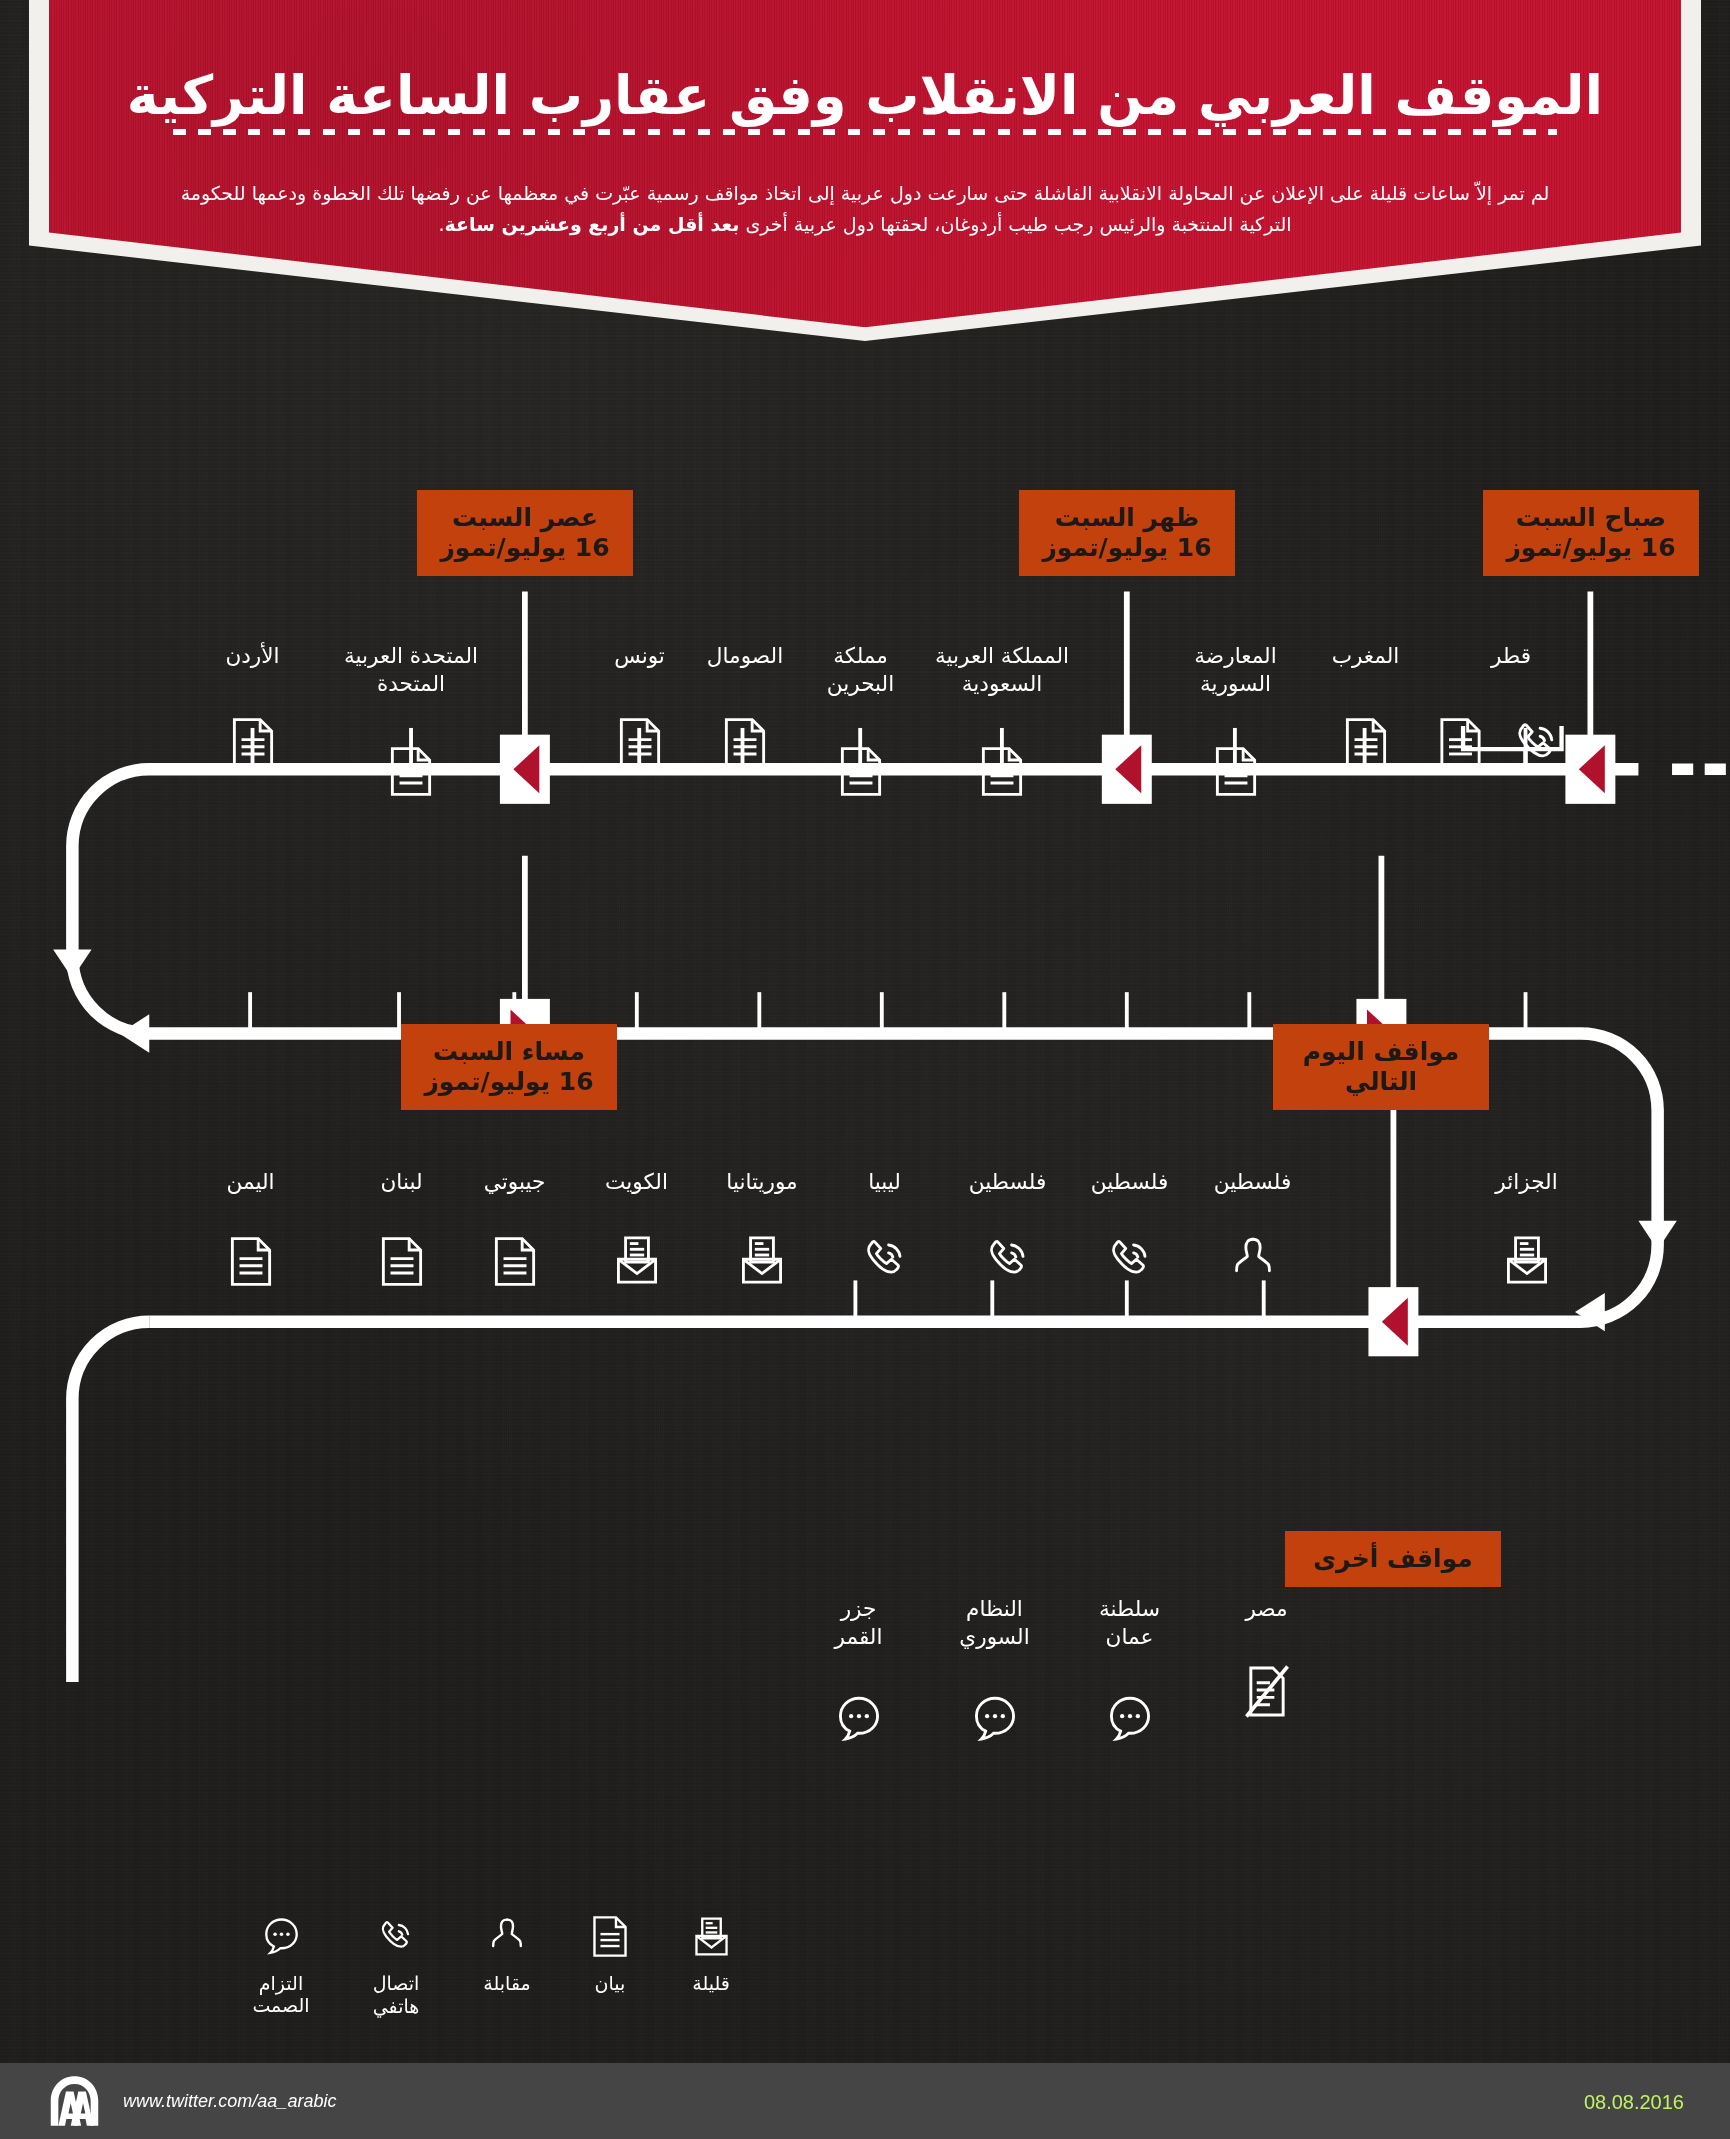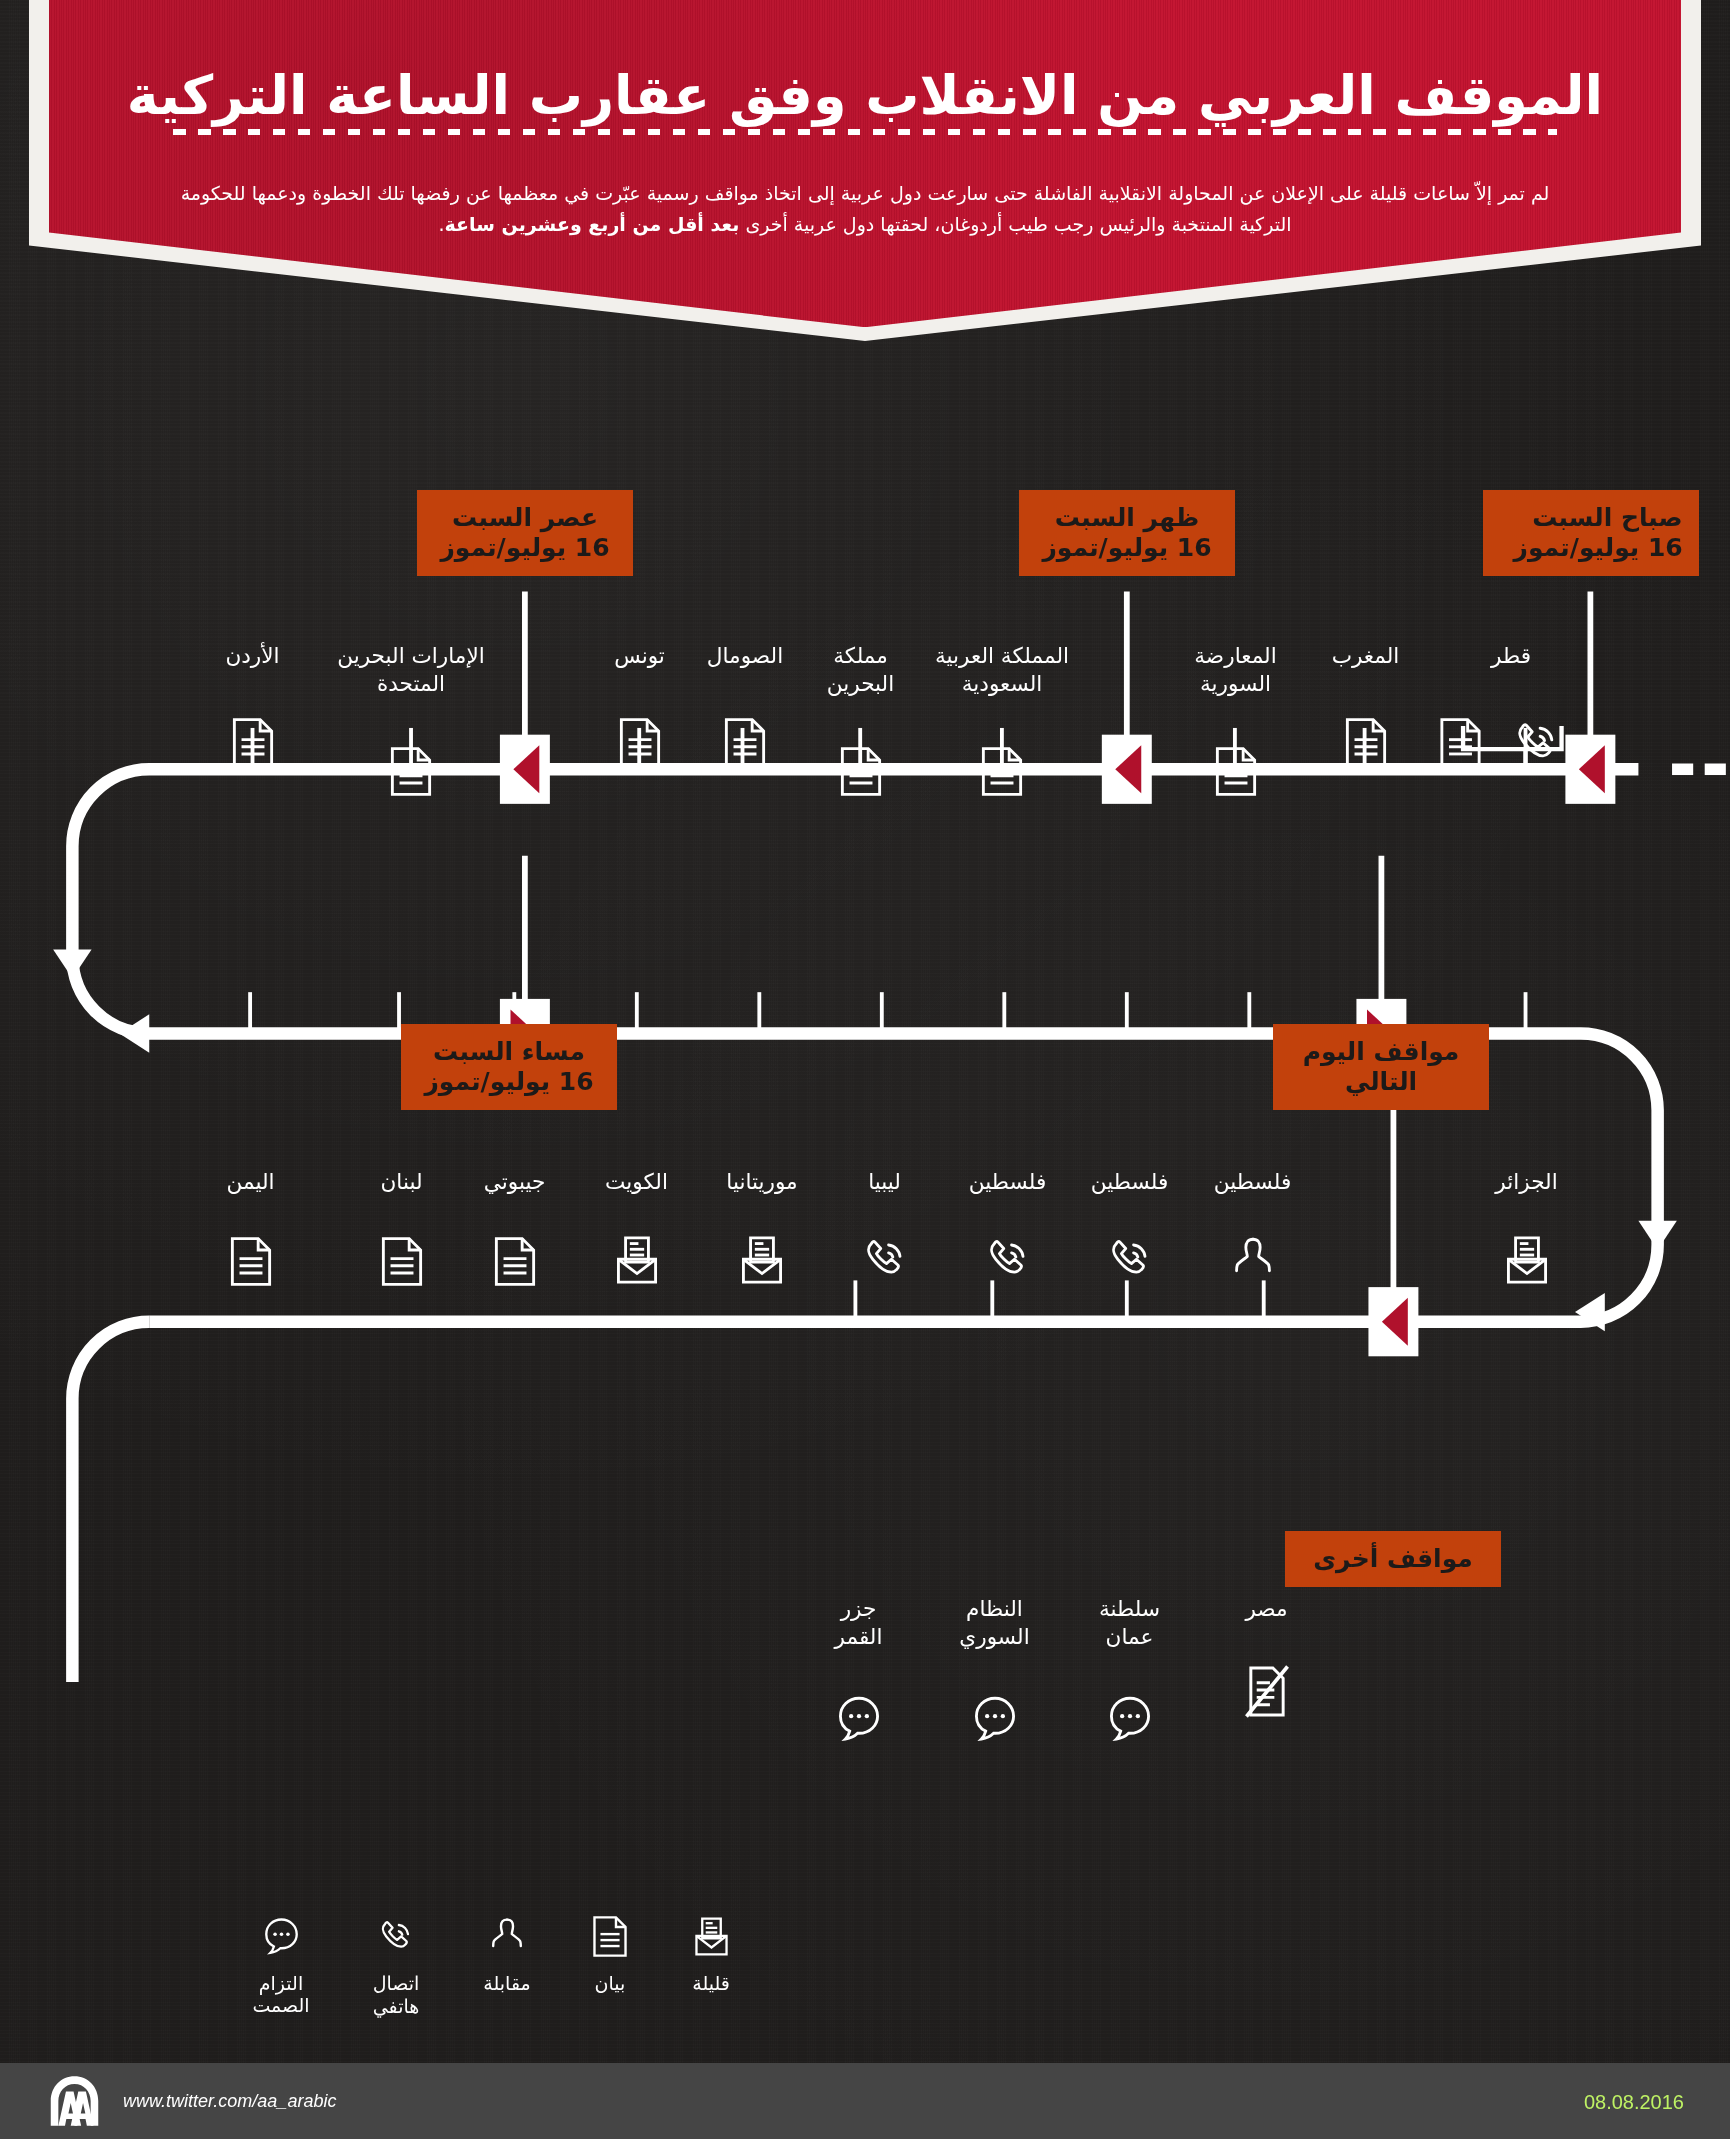--- a/index.html
+++ b/index.html
@@ -216,21 +216,21 @@
       <polygon points="1062,1200 1062,1300 1116,1250" fill="#b0112c"></polygon>
 
       <rect x="2823" y="1178" width="104" height="144" fill="#ffffff"></rect>
       <polygon points="2845,1200 2845,1300 2899,1250" fill="#b0112c"></polygon>
 
       <rect x="2848" y="1778" width="104" height="144" fill="#ffffff"></rect>
       <polygon points="2930,1800 2930,1900 2876,1850" fill="#b0112c"></polygon>
     </g>
   </svg>
 
-  <div class="card" style="left:1483px;top:490px;width:216px;text-align:right;">صباح السبت
+  <div class="card" style="left:1483px;top:490px;width:216px;">صباح السبت
 16 يوليو/تموز</div>
   <div class="card" style="left:1019px;top:490px;width:216px;">ظهر السبت
 16 يوليو/تموز</div>
   <div class="card" style="left:417px;top:490px;width:216px;">عصر السبت
 16 يوليو/تموز</div>
   <div class="card" style="left:401px;top:1024px;width:216px;">مساء السبت
 16 يوليو/تموز</div>
   <div class="card" style="left:1273px;top:1024px;width:216px;">مواقف اليوم التالي</div>
   <div class="card" style="left:1285px;top:1531px;width:216px;">مواقف أخرى</div>
 
@@ -343,21 +343,21 @@
           <g stroke="#fff" stroke-width="4">
             <line x1="14" y1="32" x2="46" y2="32"></line>
             <line x1="14" y1="42" x2="46" y2="42"></line>
             <line x1="14" y1="52" x2="46" y2="52"></line>
           </g>
         </svg>
     </div>
   </div>
 
   <div class="entry" style="left:322px;top:642px;width:178px;">
-    <div class="cname">الإمارات البحرين
+    <div class="cname">المتحدة العربية
 المتحدة</div>
     <div class="ico" style="top:103px;">
       <svg width="43" height="53" viewBox="0 0 60 72">
           <path d="M4 4h36l16 16v48H4z" fill="none" stroke="#fff" stroke-width="4"></path>
           <path d="M40 4v16h16" fill="none" stroke="#fff" stroke-width="4"></path>
           <g stroke="#fff" stroke-width="4">
             <line x1="14" y1="32" x2="46" y2="32"></line>
             <line x1="14" y1="42" x2="46" y2="42"></line>
             <line x1="14" y1="52" x2="46" y2="52"></line>
           </g>

